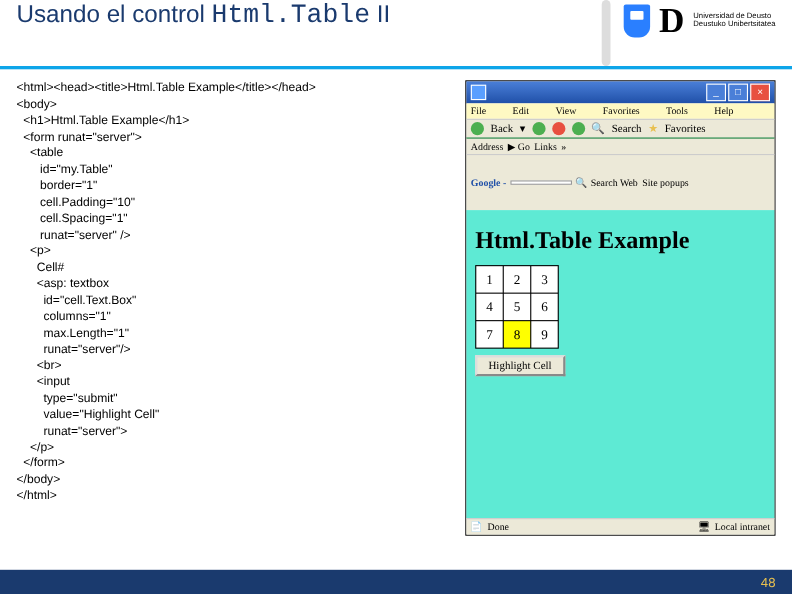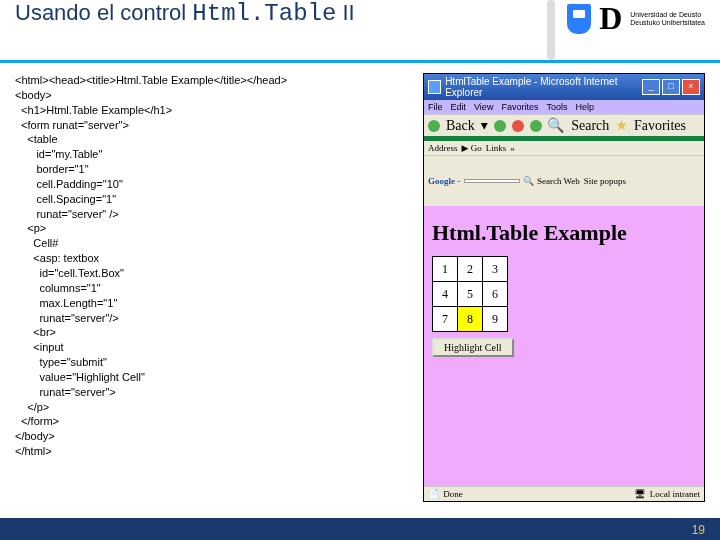--- a/index.html
+++ b/index.html
@@ -14,27 +14,27 @@
 .d-logo{font-size:32px;font-weight:bold;color:#000;font-family:Georgia,serif}
 .uni-text{font-size:7px;line-height:1.1;color:#000}
 .content{display:flex;padding:10px 15px}
 .code-col{flex:1;font-family:Liberation Sans, sans-serif;font-size:11px;line-height:1.35;white-space:pre}
 .browser{width:280px;border:1px solid #000;margin-left:10px}
 .titlebar{background:linear-gradient(#4a7fd8,#2050a8);color:#fff;font-size:10px;padding:2px 4px;display:flex;align-items:center;font-family:Tahoma,sans-serif}
 .titlebar-icon{width:12px;height:12px;background:#5a9fff;margin-right:4px;border:1px solid #fff}
 .win-btns{margin-left:auto;display:flex;gap:2px}
 .win-btn{width:16px;height:14px;background:#4a7fd8;border:1px solid #fff;color:#fff;font-size:9px;text-align:center;line-height:12px;font-family:Arial}
 .win-btn.close{background:#e85040}
-.menubar{background:#c4b5fd;font-size:9px;padding:2px 4px;display:flex;gap:8px;font-family:Liberation Sans, sans-serif}
-.toolbar{background:#ece9d8;padding:2px 4px;font-size:14px;display:flex;gap:6px;align-items:center;border-top:1px solid #ccc;font-family:Tahoma}
+.menubar{background:#fef9c3;font-size:9px;padding:2px 4px;display:flex;gap:24px;font-family:Liberation Serif, serif}
+.toolbar{background:#ece9d8;padding:2px 4px;font-size:10px;display:flex;gap:6px;align-items:center;border-top:1px solid #ccc;font-family:Tahoma}
 .tb-icon{width:12px;height:12px;border-radius:50%;display:inline-block}
-.addr-bar{background:#ece9d8;padding:2px 4px;font-size:9px;display:flex;gap:4px;align-items:flex-end;border-top:5px solid #15803d;font-family:Tahoma}
+.addr-bar{background:#ece9d8;padding:2px 4px;font-size:9px;display:flex;gap:4px;align-items:flex-end;border-top:1px solid #15803d;font-family:Tahoma}
 .addr-input{flex:1;background:#fff;border:1px solid #999;padding:1px 2px;font-size:9px}
 .google-bar{background:#ece9d8;padding:20px 4px;font-size:9px;display:flex;gap:4px;align-items:center;border-top:1px solid #ccc;font-family:Tahoma}
-.page{background:#f0abfc;padding:10px 8px;min-height:260px;font-family:'Times New Roman',serif}
+.page{background:#5eead4;padding:10px 8px;min-height:260px;font-family:'Times New Roman',serif}
 .page h1{font-size:22px;margin:4px 0 10px 0;font-weight:bold}
 .page table{border-collapse:separate;border-spacing:1px;background:#000}
 .page td{background:#fff;width:22px;height:22px;text-align:center;font-size:12px;font-family:serif}
 .page td.hl{background:#ffff00}
 .cell-label{font-size:12px;margin-top:14px}
 .cell-input{border:1px solid #888;width:30px;font-size:11px;padding:0 2px;background:#fff}
 .hl-btn{margin-top:6px;font-size:10px;padding:2px 10px;background:#ece9d8;border:2px outset #ddd;font-family:Tahoma}
 .statusbar{background:#ece9d8;border-top:1px solid #ccc;padding:2px 4px;font-size:9px;display:flex;align-items:center;gap:4px;font-family:Tahoma}
 .footer{position:absolute;bottom:0;left:0;right:0;height:22px;background:#1a3a6e}
 .pagenum{position:absolute;bottom:3px;right:15px;color:#e8c050;font-size:12px}
@@ -81,21 +81,20 @@
         value="Highlight Cell"
         runat="server"&gt;
     &lt;/p&gt;
   &lt;/form&gt;
 &lt;/body&gt;
 &lt;/html&gt;</div>
 
   <div class="browser">
     <div class="titlebar">
       <span class="titlebar-icon"></span>
-      <span>HtmlTable Example - Microsoft Internet Explorer</span>
       <span class="win-btns">
         <span class="win-btn">_</span>
         <span class="win-btn">□</span>
         <span class="win-btn close">×</span>
       </span>
     </div>
     <div class="menubar">
       <span>File</span>
       <span>Edit</span>
       <span>View</span>
@@ -153,13 +152,13 @@
     <div class="statusbar">
       <span>📄</span>
       <span>Done</span>
       <span style="margin-left:auto">🖥</span>
       <span>Local intranet</span>
     </div>
   </div>
 </div>
 
 <div class="footer"></div>
-<div class="pagenum">19</div>
+<div class="pagenum">48</div>
 
 </body></html>

